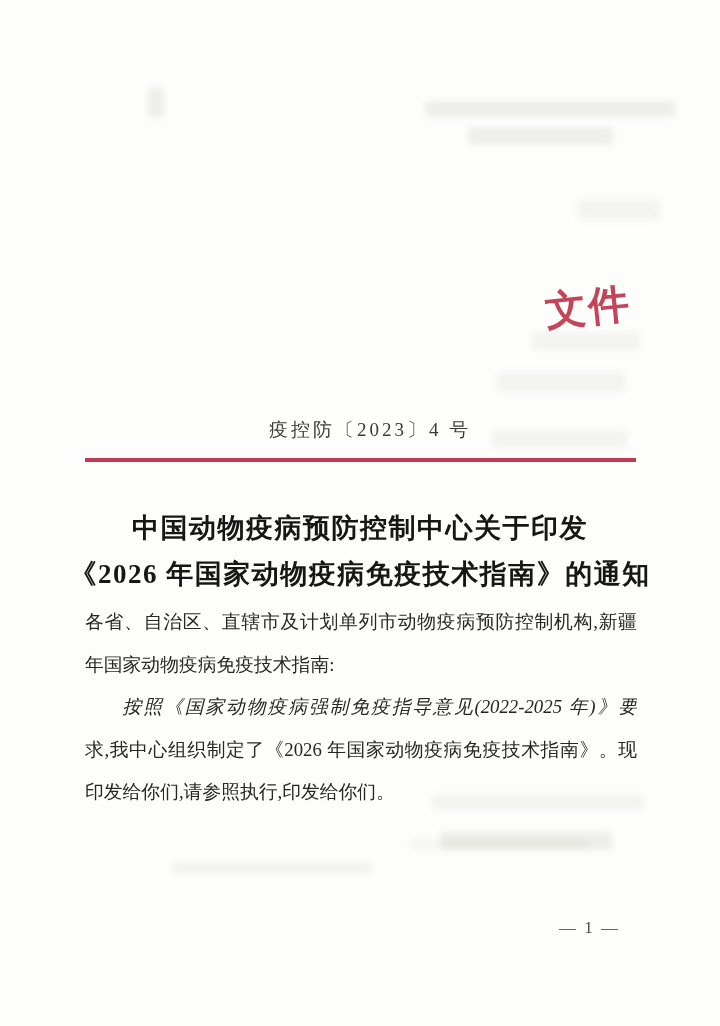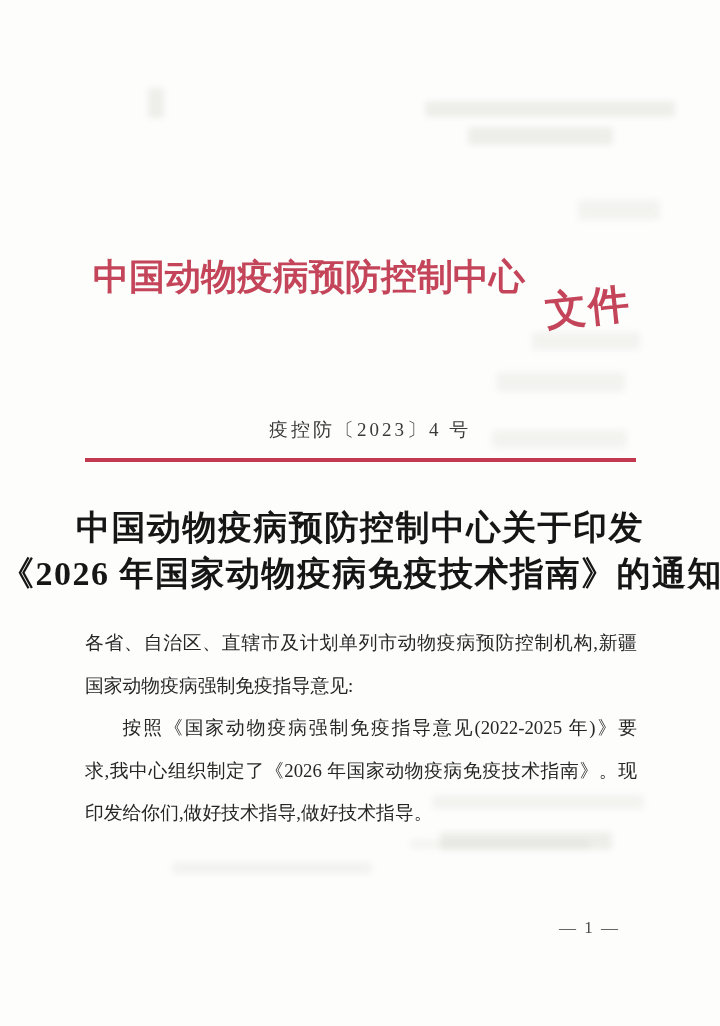--- a/index.html
+++ b/index.html
@@ -36,35 +36,35 @@
     letter-spacing:3px;
     padding-left:10px;
   }
   .redline{
     position:absolute;left:85px;top:458px;width:551px;height:4px;
     background:var(--rule,#c33a50);
   }
   .doc-title{
     position:absolute;left:0;top:505px;width:720px;
     text-align:center;color:var(--title,#161616);
-    font-weight:bold;font-size:34px;line-height:46px;
+    font-weight:bold;font-size:27px;line-height:46px;
     letter-spacing:1.5px;white-space:nowrap;
   }
   .doc-body{
-    position:absolute;left:85px;top:622px;width:552px;
+    position:absolute;left:85px;top:601px;width:552px;
     color:var(--body,#262626);font-size:18.8px;
   }
   .doc-body .line{
     height:42.5px;line-height:42.5px;overflow:hidden;
     text-align:left;white-space:nowrap;
   }
   .doc-body .line.just{
     text-align:justify;text-align-last:justify;white-space:normal;
   }
-  .doc-body .line.indent{text-indent:2em;}
+  .doc-body .line.indent{text-indent:2em;font-style:italic;}
   .pagenum{
     position:absolute;right:100px;top:918px;
     font-size:17px;color:#4a4a4a;letter-spacing:2px;white-space:nowrap;
   }
 </style>
 </head>
 <body>
 
 <div class="page">
 
@@ -74,36 +74,35 @@
   <div class="bt lite" style="left:578px;top:200px;width:82px;height:20px;"></div>
   <div class="bt lite" style="left:532px;top:332px;width:108px;height:18px;"></div>
   <div class="bt lite" style="left:497px;top:372px;width:128px;height:20px;"></div>
   <div class="bt lite" style="left:492px;top:430px;width:135px;height:18px;"></div>
   <div class="bt lite" style="left:432px;top:795px;width:212px;height:14px;"></div>
   <div class="bt" style="left:440px;top:832px;width:172px;height:18px;"></div>
   <div class="bt lite" style="left:410px;top:840px;width:180px;height:8px;"></div>
   <div class="bt lite" style="left:172px;top:862px;width:200px;height:12px;"></div>
 
   <div class="letterhead-org">
-    <div>中国动物疫病预防控制中心</div>
   </div>
   <div class="letterhead-doctype">文件</div>
 
   <div class="docnum">疫控防〔2023〕4 号</div>
 
   <div class="redline"></div>
 
   <div class="doc-title">
     <div>中国动物疫病预防控制中心关于印发</div>
     <div>《2026 年国家动物疫病免疫技术指南》的通知</div>
   </div>
 
   <div class="doc-body">
     <div class="line just">各省、自治区、直辖市及计划单列市动物疫病预防控制机构,新疆</div>
-    <div class="line">国家动物疫病强制免疫指导意见:</div>
+    <div class="line">年国家动物疫病免疫技术指南:</div>
     <div class="line just indent">按照《国家动物疫病强制免疫指导意见(2022-2025 年)》要</div>
     <div class="line just">求,我中心组织制定了《2026 年国家动物疫病免疫技术指南》。现</div>
-    <div class="line">印发给你们,做好技术指导,做好技术指导。</div>
+    <div class="line">印发给你们,请参照执行,印发给你们。</div>
   </div>
 
   <div class="pagenum">— 1 —</div>
 
 </div>
 
 </body></html>

